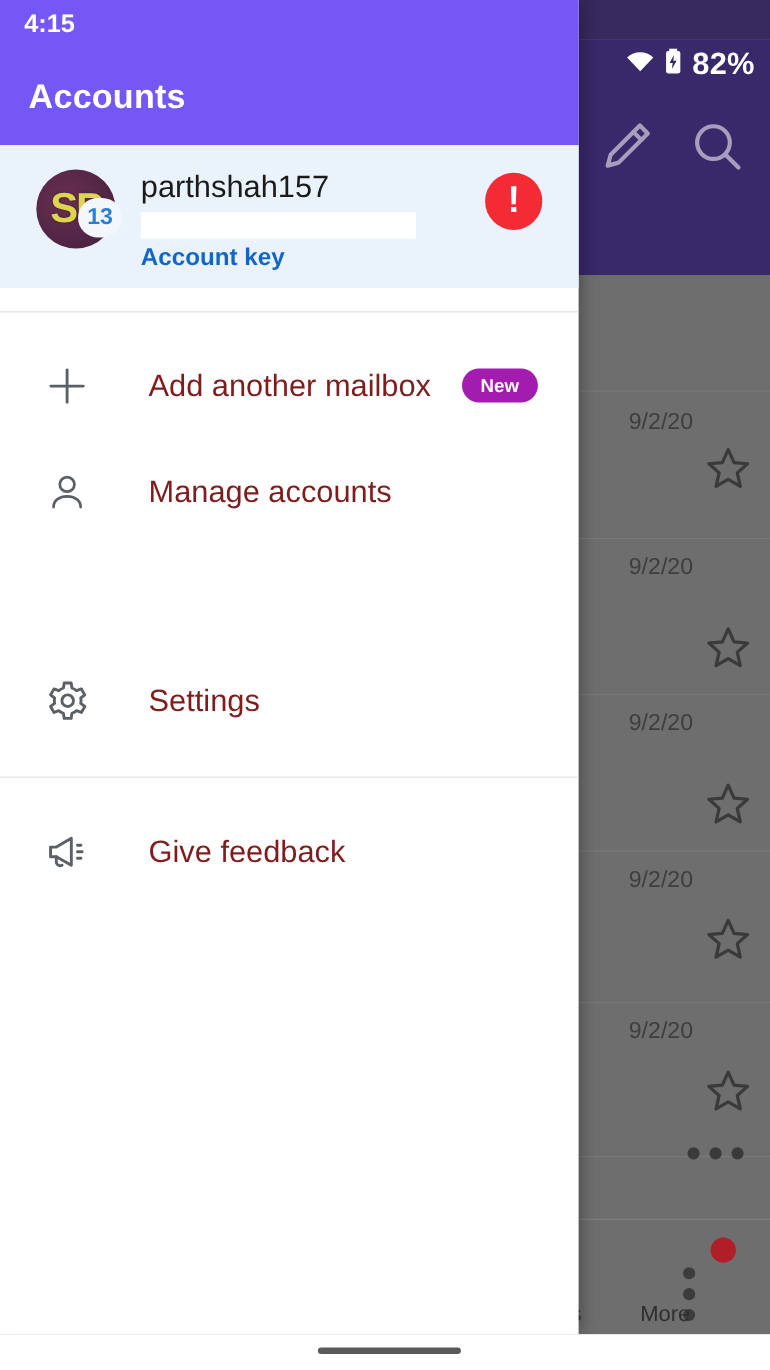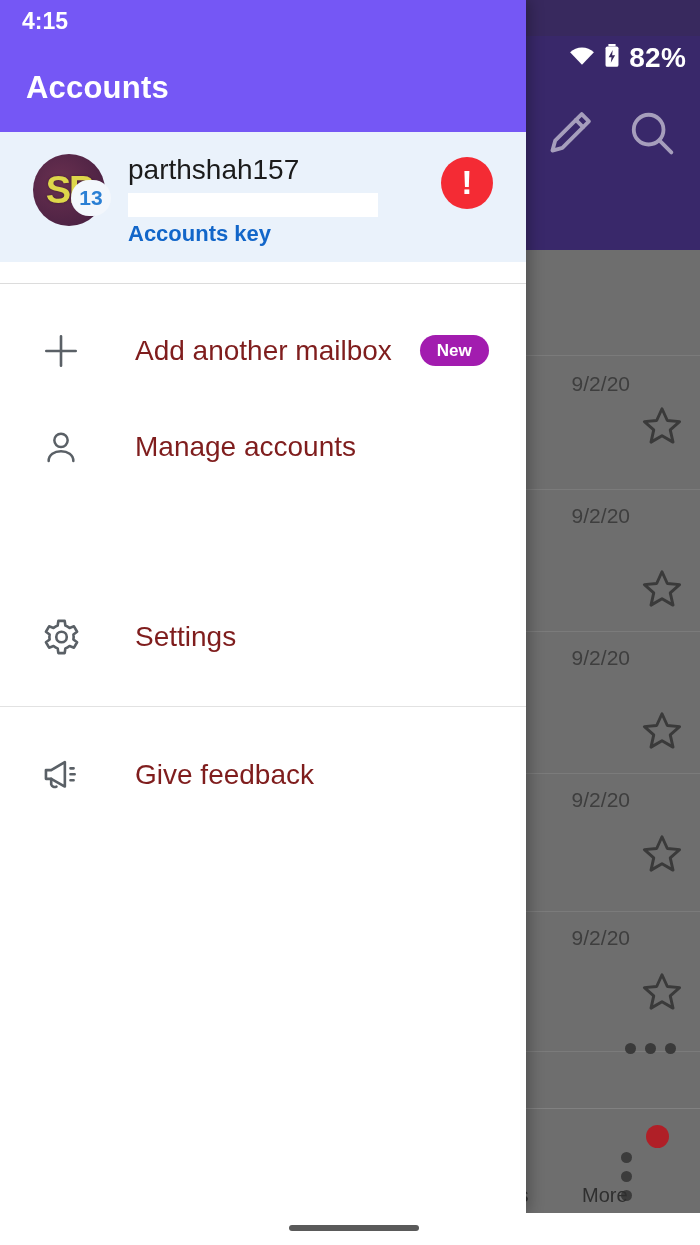--- a/index.html
+++ b/index.html
@@ -381,21 +381,21 @@
         <div id="avatar">
           <span id="avatar-initials">SP</span>
         </div>
         <span id="avatar-badge">13</span>
       </div>
 
       <span id="account-name">parthshah157</span>
 
       <div id="account-email-redacted"></div>
 
-      <span id="account-key-link">Accounts key</span>
+      <span id="account-key-link">Account key</span>
     </div>
 
     <div id="account-error-badge">
       <span id="account-error-mark">!</span>
     </div>
 
     <div id="divider-top"></div>
 
     <div class="menu-row" id="row-add-mailbox">
       <span class="menu-icon">

